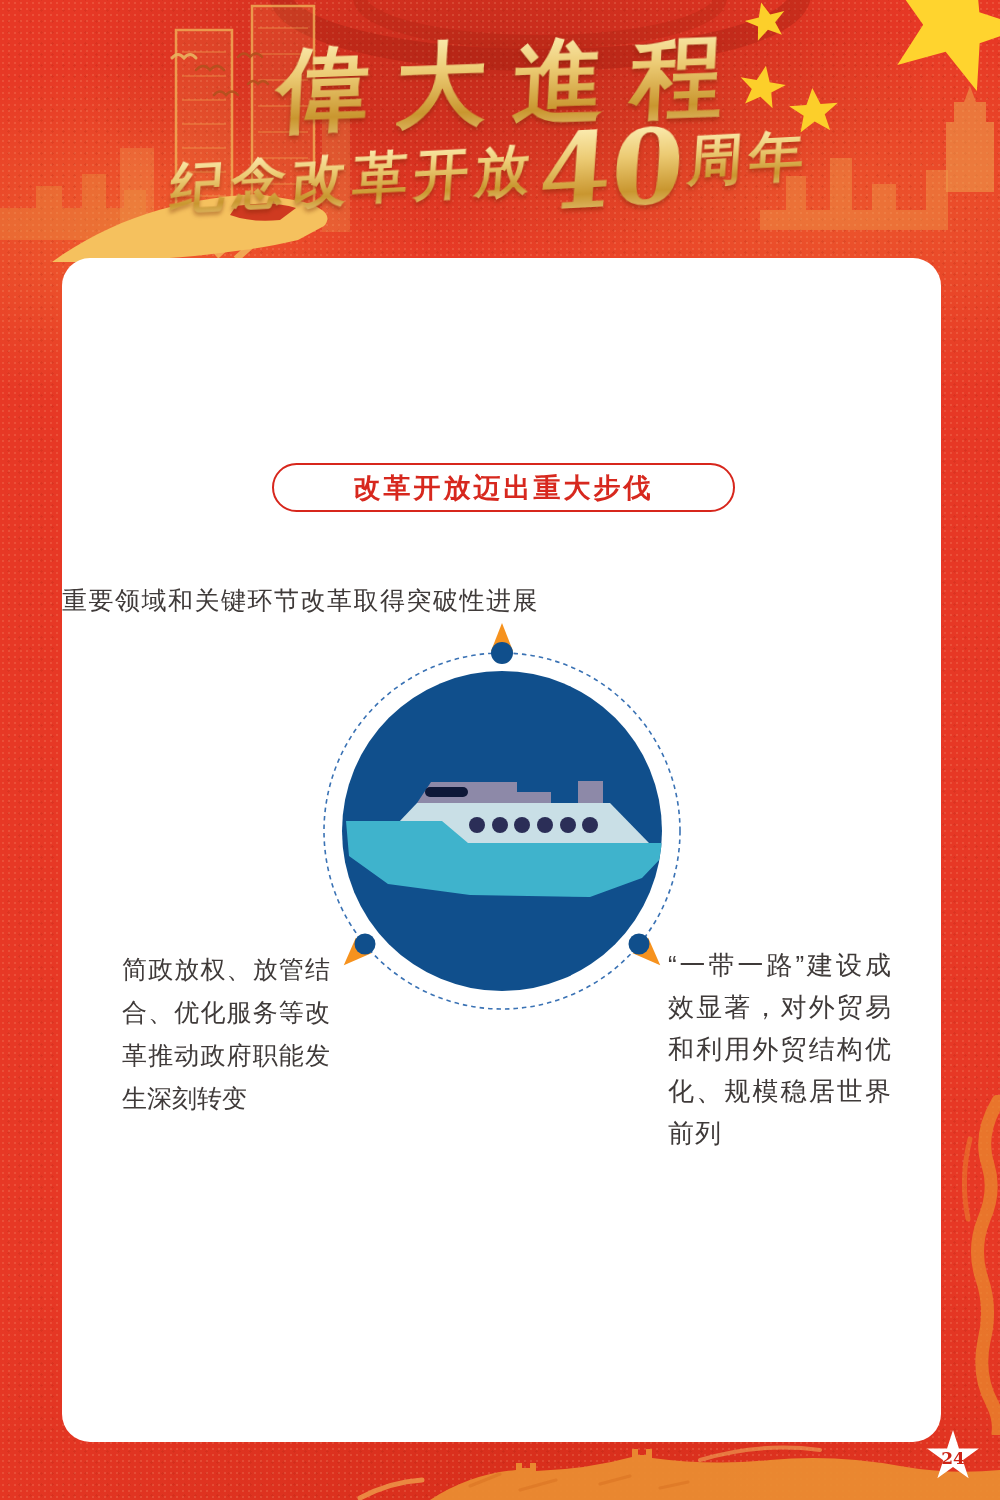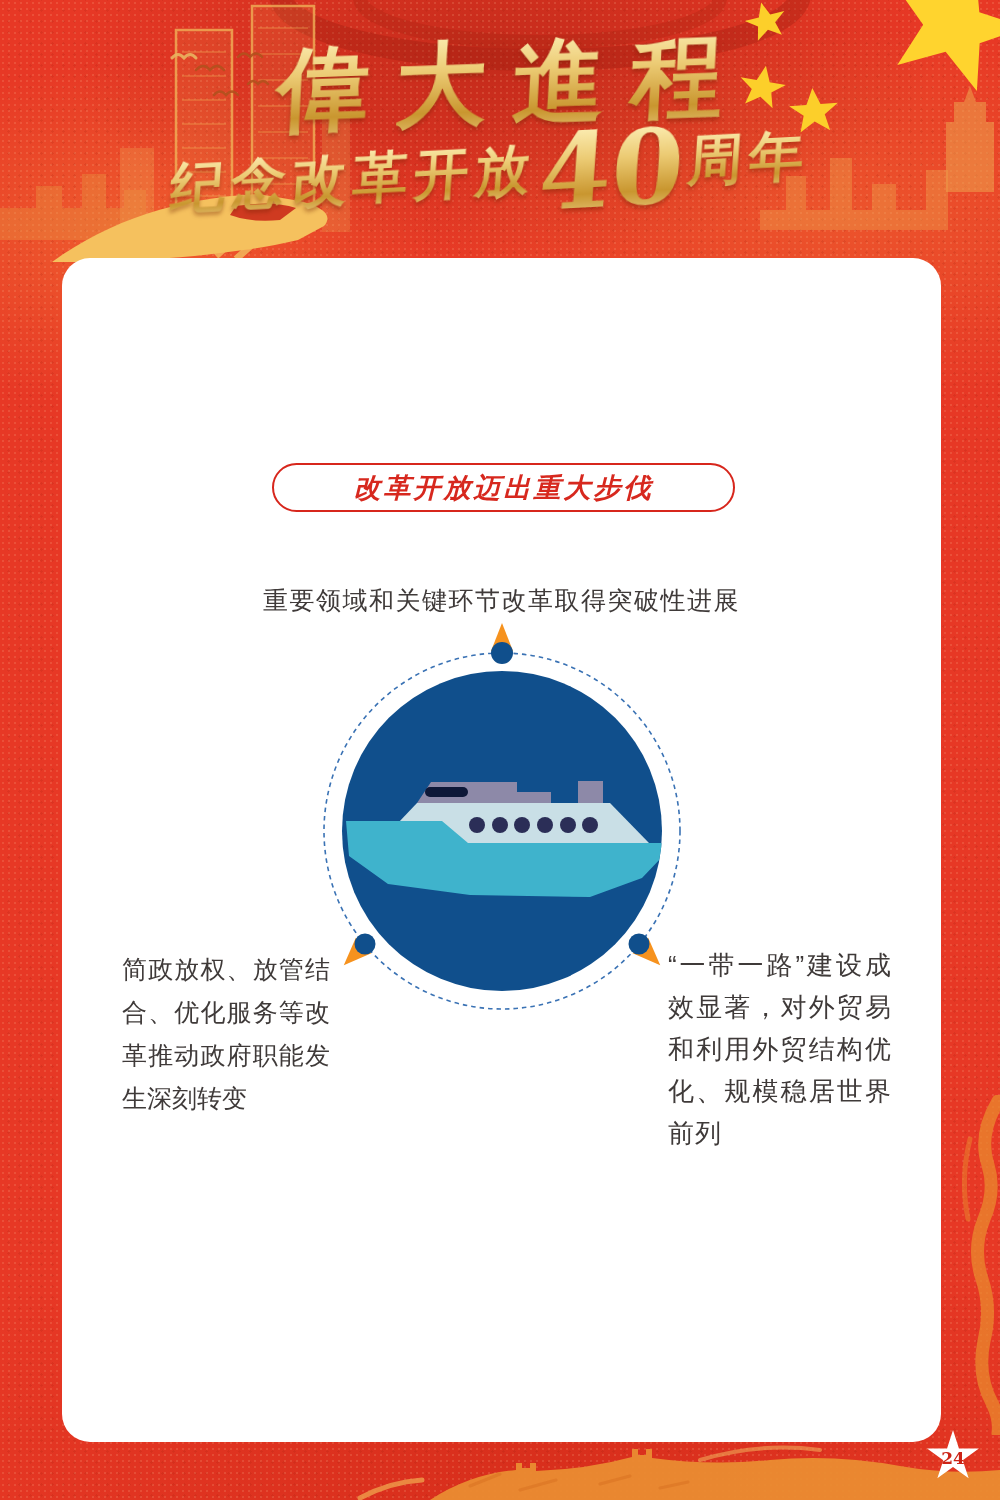--- a/index.html
+++ b/index.html
@@ -48,24 +48,24 @@
   .subtitle .sub-num{font-size:104px;line-height:1;margin:0 4px;position:relative;top:4px;}
 
   .card{
     position:absolute;z-index:4;left:62px;top:258px;width:879px;height:1184px;
     background:#ffffff;border-radius:28px;
   }
   .badge{
     position:absolute;left:210px;top:205px;width:463px;height:49px;
     box-sizing:border-box;border:2px solid #d7261c;border-radius:26px;
     display:flex;align-items:center;justify-content:center;
-    color:#d7281e;font-weight:bold;font-size:27px;letter-spacing:3px;font-style:italic;
+    color:#d7281e;font-weight:bold;font-size:27px;letter-spacing:3px;
   }
   .lead{
-    position:absolute;left:0;top:326px;width:100%;text-align:center;
+    position:absolute;left:0;top:326px;width:100%;
     color:#3f3a39;font-size:25px;letter-spacing:1.5px;
   }
   .diagram{position:absolute;left:0;top:0;width:879px;height:1184px;}
   .point{
     position:absolute;color:#3f3a39;text-align:justify;text-justify:inter-ideograph;margin:0;
   }
   .point-left{left:60px;top:690px;width:208px;font-size:25px;line-height:43px;}
   .point-right{left:606px;top:686px;width:224px;font-size:26px;line-height:42px;letter-spacing:1px;}
 
   .page-star{

